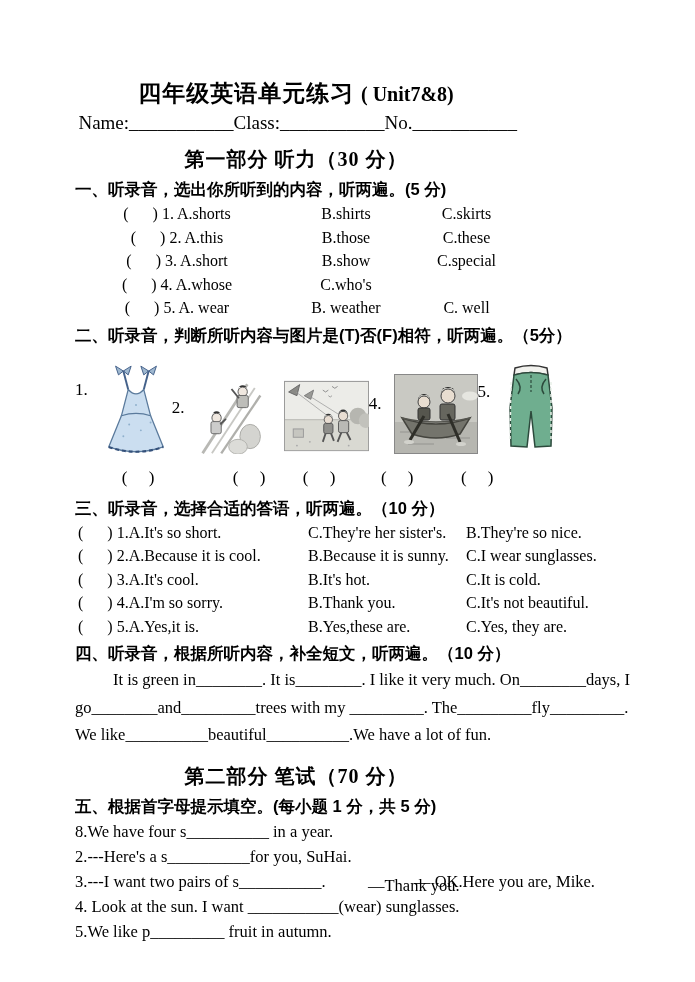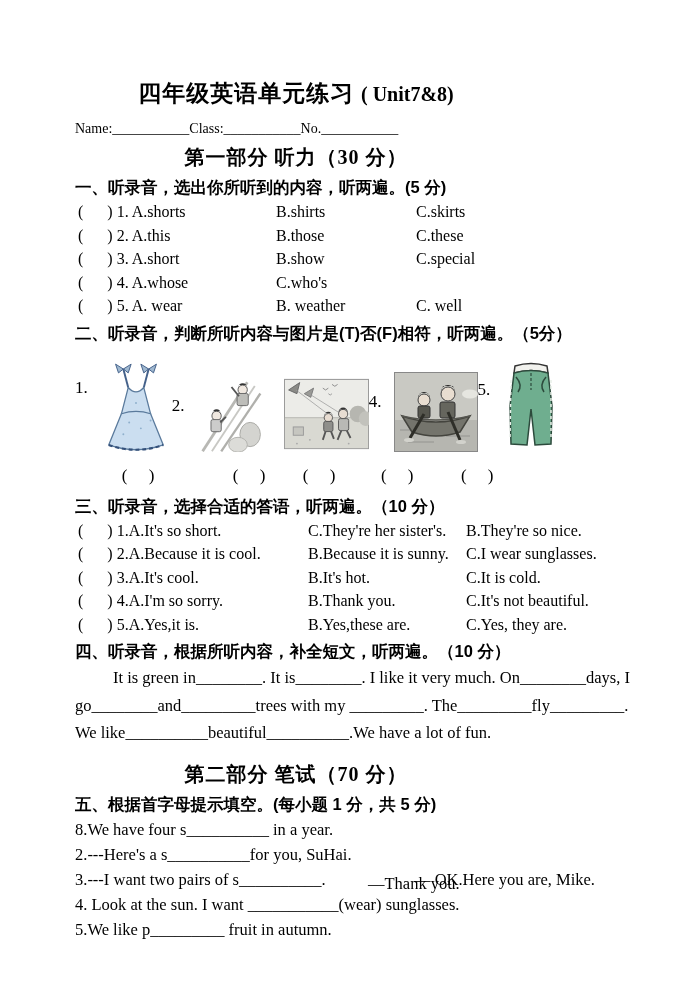--- a/index.html
+++ b/index.html
@@ -8,32 +8,32 @@
     font-family:"Liberation Serif", serif;
     overflow:hidden;
   }
   .page{box-sizing:border-box;width:562px;height:982px;padding:78px 45px 0 75px;}
   .title{
     text-align:center;font-weight:bold;font-size:23px;line-height:32px;
     white-space:nowrap;letter-spacing:1px;
   }
   .title .en{font-size:20px;letter-spacing:0;}
   .name-line{
-    text-align:left;font-size:14px;line-height:26px;margin-top:6px;white-space:nowrap;
+    text-align:right;font-size:19px;line-height:26px;white-space:nowrap;
   }
   .part-heading{
-    text-align:center;font-weight:bold;font-size:20px;line-height:30px;
+    text-align:center;font-weight:bold;font-size:20px;line-height:30px;margin-top:8px;
     white-space:nowrap;letter-spacing:1px;
   }
   .sec-title{
     font-weight:bold;font-size:16.5px;line-height:25px;margin-top:3px;white-space:nowrap;
     font-family:"Liberation Sans", sans-serif;
   }
   .opt-row{display:grid;font-size:16px;line-height:23.5px;white-space:nowrap;padding-left:3px;}
-  .row-s1{grid-template-columns:198px 140px auto;}
+  .row-s1{grid-template-columns:198px 140px auto;text-align:center;}
   .row-s3{grid-template-columns:230px 158px auto;}
   .pics-row{display:flex;align-items:flex-end;margin-top:6px;height:100px;}
   .pic-cell{display:flex;align-items:flex-end;}
   .pic-cell .num{align-self:flex-start;margin-top:20px;font-size:17px;margin-right:12px;}
   .c1{width:138px;} .c2{width:90px;} .c3{width:107px;} .c4{width:113px;} .c5{width:112px;}
   .parens-row{display:flex;margin-top:12px;font-size:17px;line-height:24px;}
   .parens-row span{display:inline-block;text-align:center;}
   .passage{font-size:16.5px;line-height:27.5px;white-space:nowrap;}
   .passage .indent{text-indent:38px;}
   .fill-item{position:relative;font-size:16.5px;line-height:25px;white-space:nowrap;}

